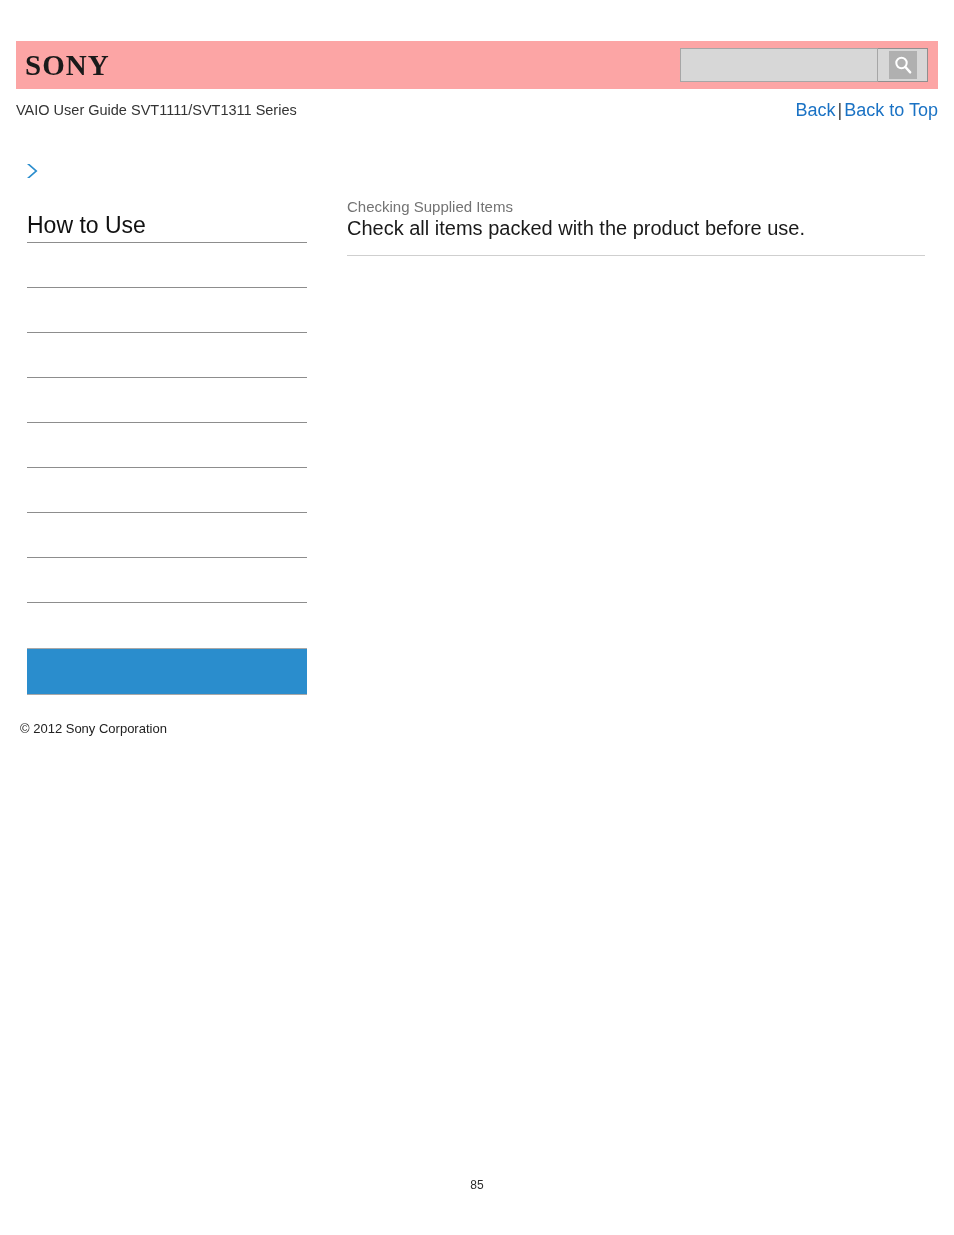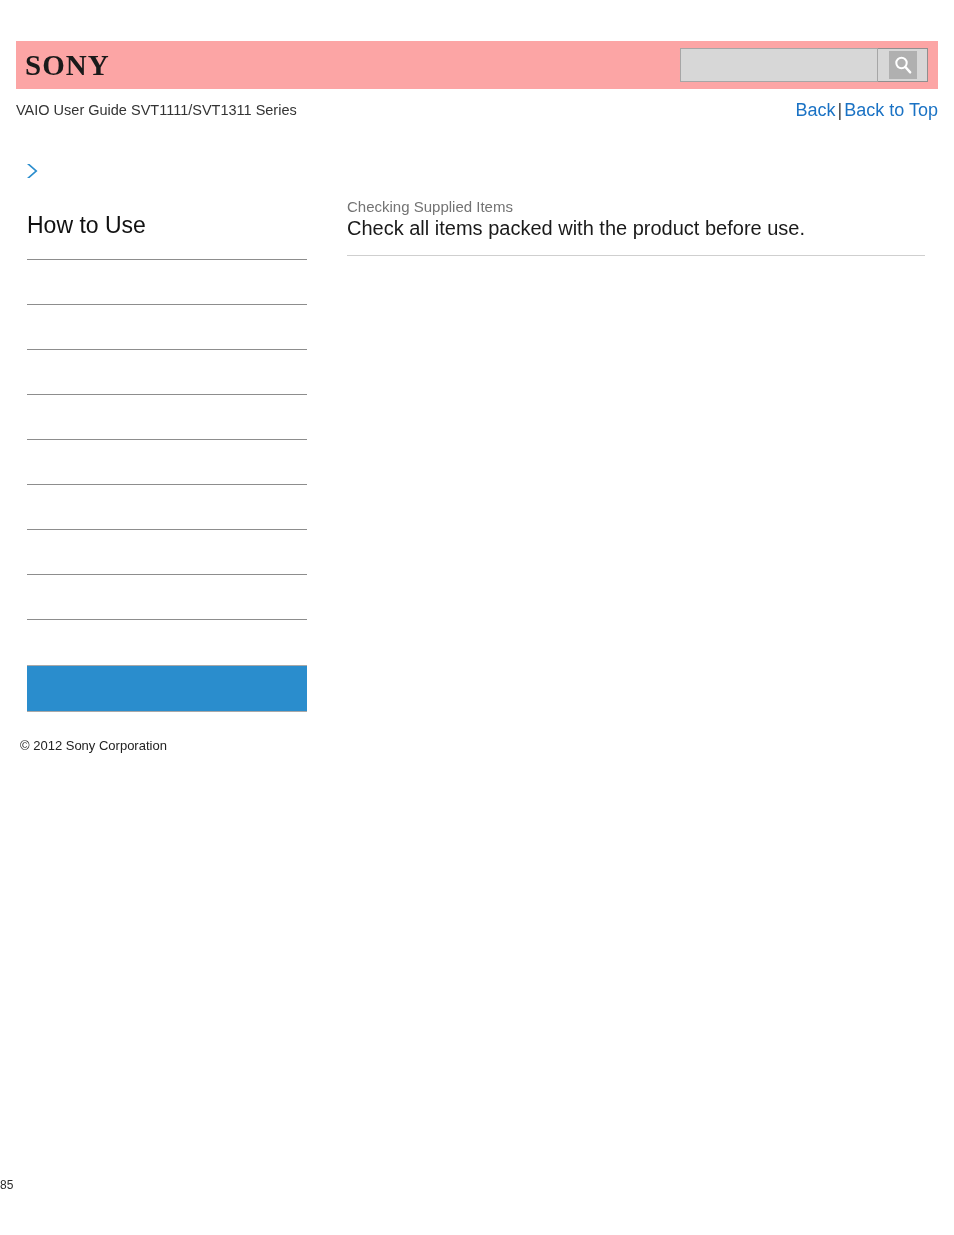--- a/index.html
+++ b/index.html
@@ -134,21 +134,21 @@
     height: 18px;
     margin-top: 12px;
   }
   .sidebar-title {
     margin: 8px 0 0 27px;
     width: 280px;
     font-size: 23px;
     font-weight: normal;
     color: #111;
     line-height: 30px;
-    padding-bottom: 19px;
+    padding-bottom: 2px;
     border-bottom: 1px solid #8d8d8d;
     box-sizing: border-box;
   }
   .nav-list {
     margin: 0 0 0 27px;
     padding: 0;
     list-style: none;
     width: 280px;
   }
   .nav-item {
@@ -204,20 +204,21 @@
     background: #cfcfcf;
     width: 578px;
   }
 
   
   .page-number {
     position: absolute;
     left: 0;
     top: 1178px;
     width: 954px;
+    text-align: center;
     font-size: 12px;
     color: #2b2b2b;
   }
 </style>
 </head>
 <body>
 
 <div class="header-bar">
   <div class="sony-logo">SONY</div>
 

